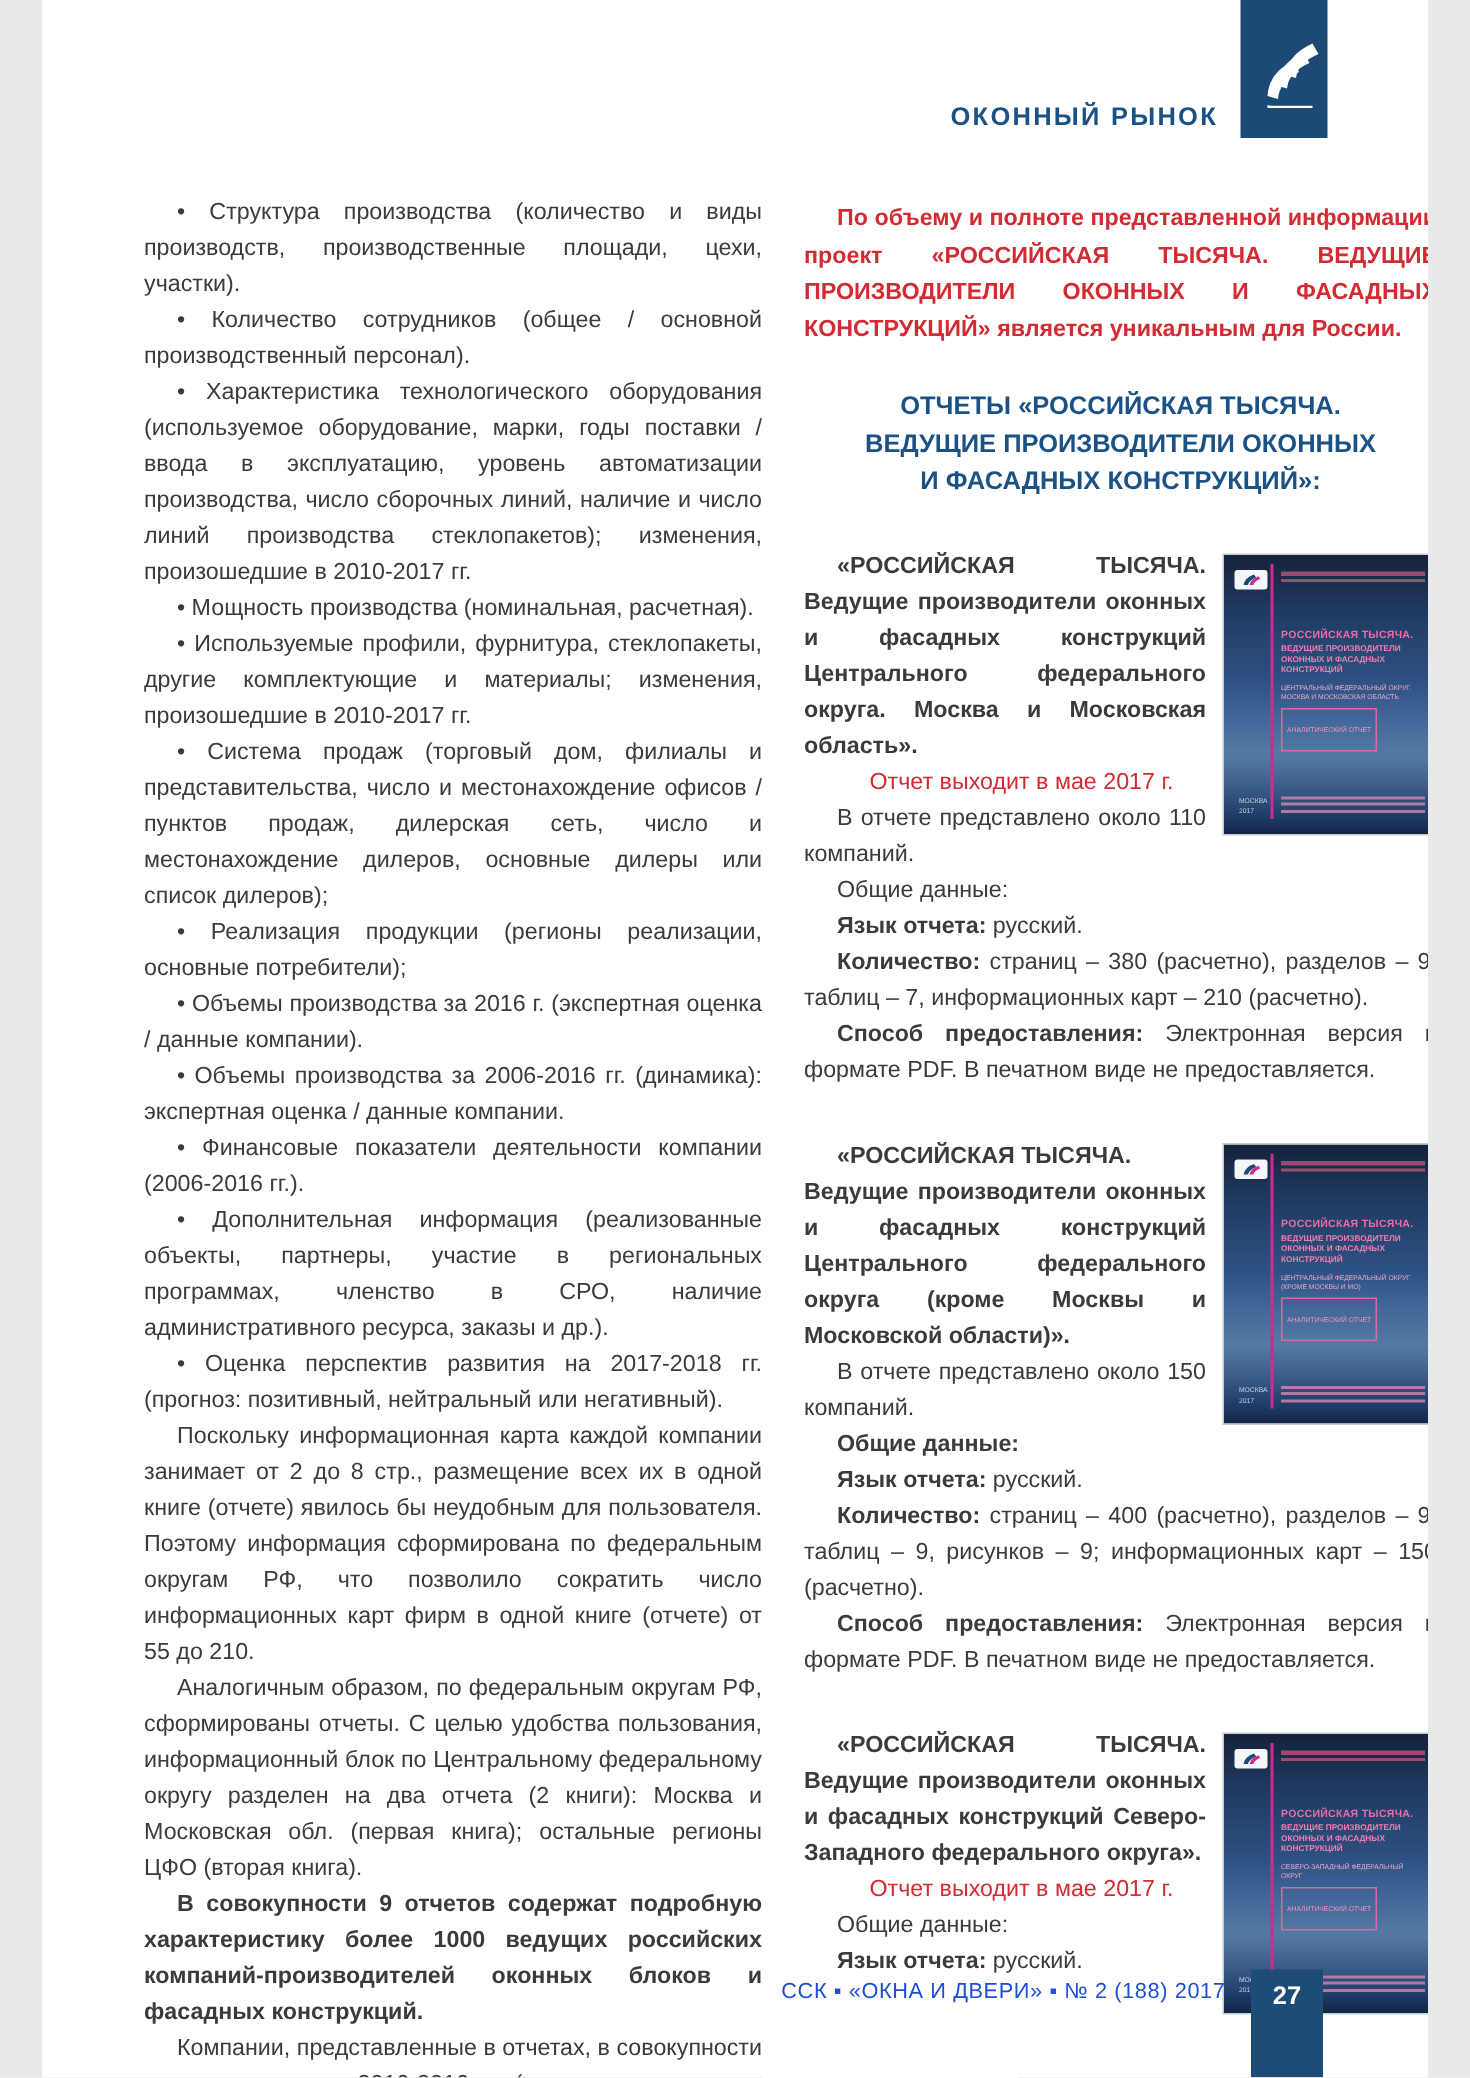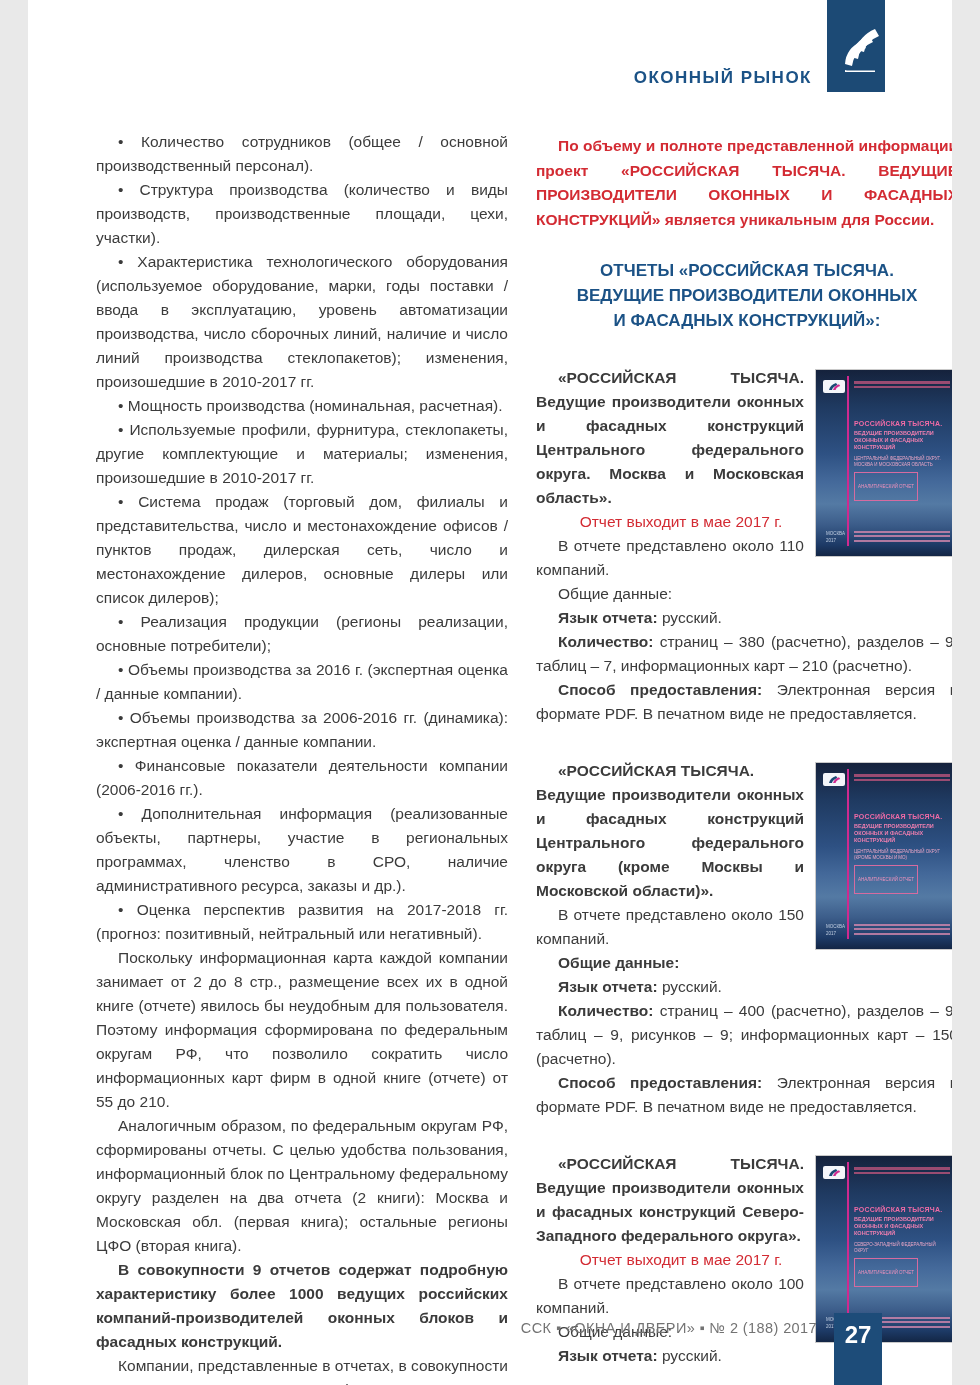--- a/index.html
+++ b/index.html
@@ -109,51 +109,51 @@
     font-size:4.5px;color:#c2cfe2;line-height:7px;white-space:pre-line;
   }
   .cover-contacts{position:absolute;left:38px;right:8px;bottom:12px;}
   .cover-contacts i{
     display:block;height:2px;margin-bottom:2.5px;
     background:#d487ae;opacity:.8;
   }
   
   .footer-line{
     position:absolute;top:1320px;right:135px;
-    font-size:14.5px;color:#737373;letter-spacing:.4px;
+    font-size:14.5px;color:#1d4ed8;letter-spacing:.4px;
   }
   .pagenum-block{
     position:absolute;top:1313px;right:70px;
     width:48px;height:72px;background:#1d4c79;
     text-align:center;
   }
   .pagenum-block span{
     display:inline-block;margin-top:8px;
-    font-size:24px;font-weight:bold;color:#ffffff;
+    font-size:17px;font-weight:bold;color:#ffffff;
   }
 </style>
 </head>
 <body>
 
 <div class="page">
 
   <div class="header-label">ОКОННЫЙ РЫНОК</div>
   <div class="logo-block">
     <svg width="50" height="66" viewBox="0 0 50 66">
       <path d="M14 46 Q15 30 31 23 L35 30 Q22 36 21 48 Z" fill="#ffffff"></path>
       <path d="M20 39 Q22 24 38 17 L42 24 Q28 30 27 41 Z" fill="#ffffff"></path>
       <path d="M26 32 Q28 18 44 11 L48 18 Q34 24 33 34 Z" fill="#ffffff"></path>
       <path d="M14 52 L14 54 L44 54 L44 52.5 L16 52.5 Z" fill="#ffffff"></path>
     </svg>
   </div>
 
   <div class="content">
     <div class="col-left" id="left-col">
+        <p class="para bullet">• Структура производства (количество и виды производств, производственные площади, цехи, участки).</p>
         <p class="para bullet">• Количество сотрудников (общее / основной производственный персонал).</p>
-        <p class="para bullet">• Структура производства (количество и виды производств, производственные площади, цехи, участки).</p>
         <p class="para bullet">• Характеристика технологического оборудования (используемое оборудование, марки, годы поставки / ввода в эксплуатацию, уровень автоматизации производства, число сборочных линий, наличие и число линий производства стеклопакетов); изменения, произошедшие в 2010-2017 гг.</p>
         <p class="para bullet">• Мощность производства (номинальная, расчетная).</p>
         <p class="para bullet">• Используемые профили, фурнитура, стеклопакеты, другие комплектующие и материалы; изменения, произошедшие в 2010-2017 гг.</p>
         <p class="para bullet">• Система продаж (торговый дом, филиалы и представительства, число и местонахождение офисов / пунктов продаж, дилерская сеть, число и местонахождение дилеров, основные дилеры или список дилеров);</p>
         <p class="para bullet">• Реализация продукции (регионы реализации, основные потребители);</p>
         <p class="para bullet">• Объемы производства за 2016 г. (экспертная оценка / данные компании).</p>
         <p class="para bullet">• Объемы производства за 2006-2016 гг. (динамика): экспертная оценка / данные компании.</p>
         <p class="para bullet">• Финансовые показатели деятельности компании (2006-2016 гг.).</p>
         <p class="para bullet">• Дополнительная информация (реализованные объекты, партнеры, участие в региональных программах, членство в СРО, наличие административного ресурса, заказы и др.).</p>
         <p class="para bullet">• Оценка перспектив развития на 2017-2018 гг. (прогноз: позитивный, нейтральный или негативный).</p>
@@ -255,21 +255,20 @@
               <div class="cover-city">МОСКВА
 2017</div>
               <div class="cover-contacts">
                 <i></i>
                 <i></i>
                 <i></i>
               </div>
             </div>
             <p class="report-title">«РОССИЙСКАЯ ТЫСЯЧА. Ведущие производители оконных и фасадных конструкций Северо-Западного федерального округа».</p>
             <p class="report-release">Отчет выходит в мае 2017 г.</p>
-            <p class="rpara">В отчете представлено около 100 компаний.</p>
             <p class="rpara">Общие данные:</p>
             <p class="rline"><b>Язык отчета:</b><span> русский.</span></p>
           </div>
         </div>
     </div>
   </div>
 
   <div class="footer-line">ССК ▪ «ОКНА И ДВЕРИ» ▪ № 2 (188) 2017</div>
   <div class="pagenum-block">
     <span>27</span>

